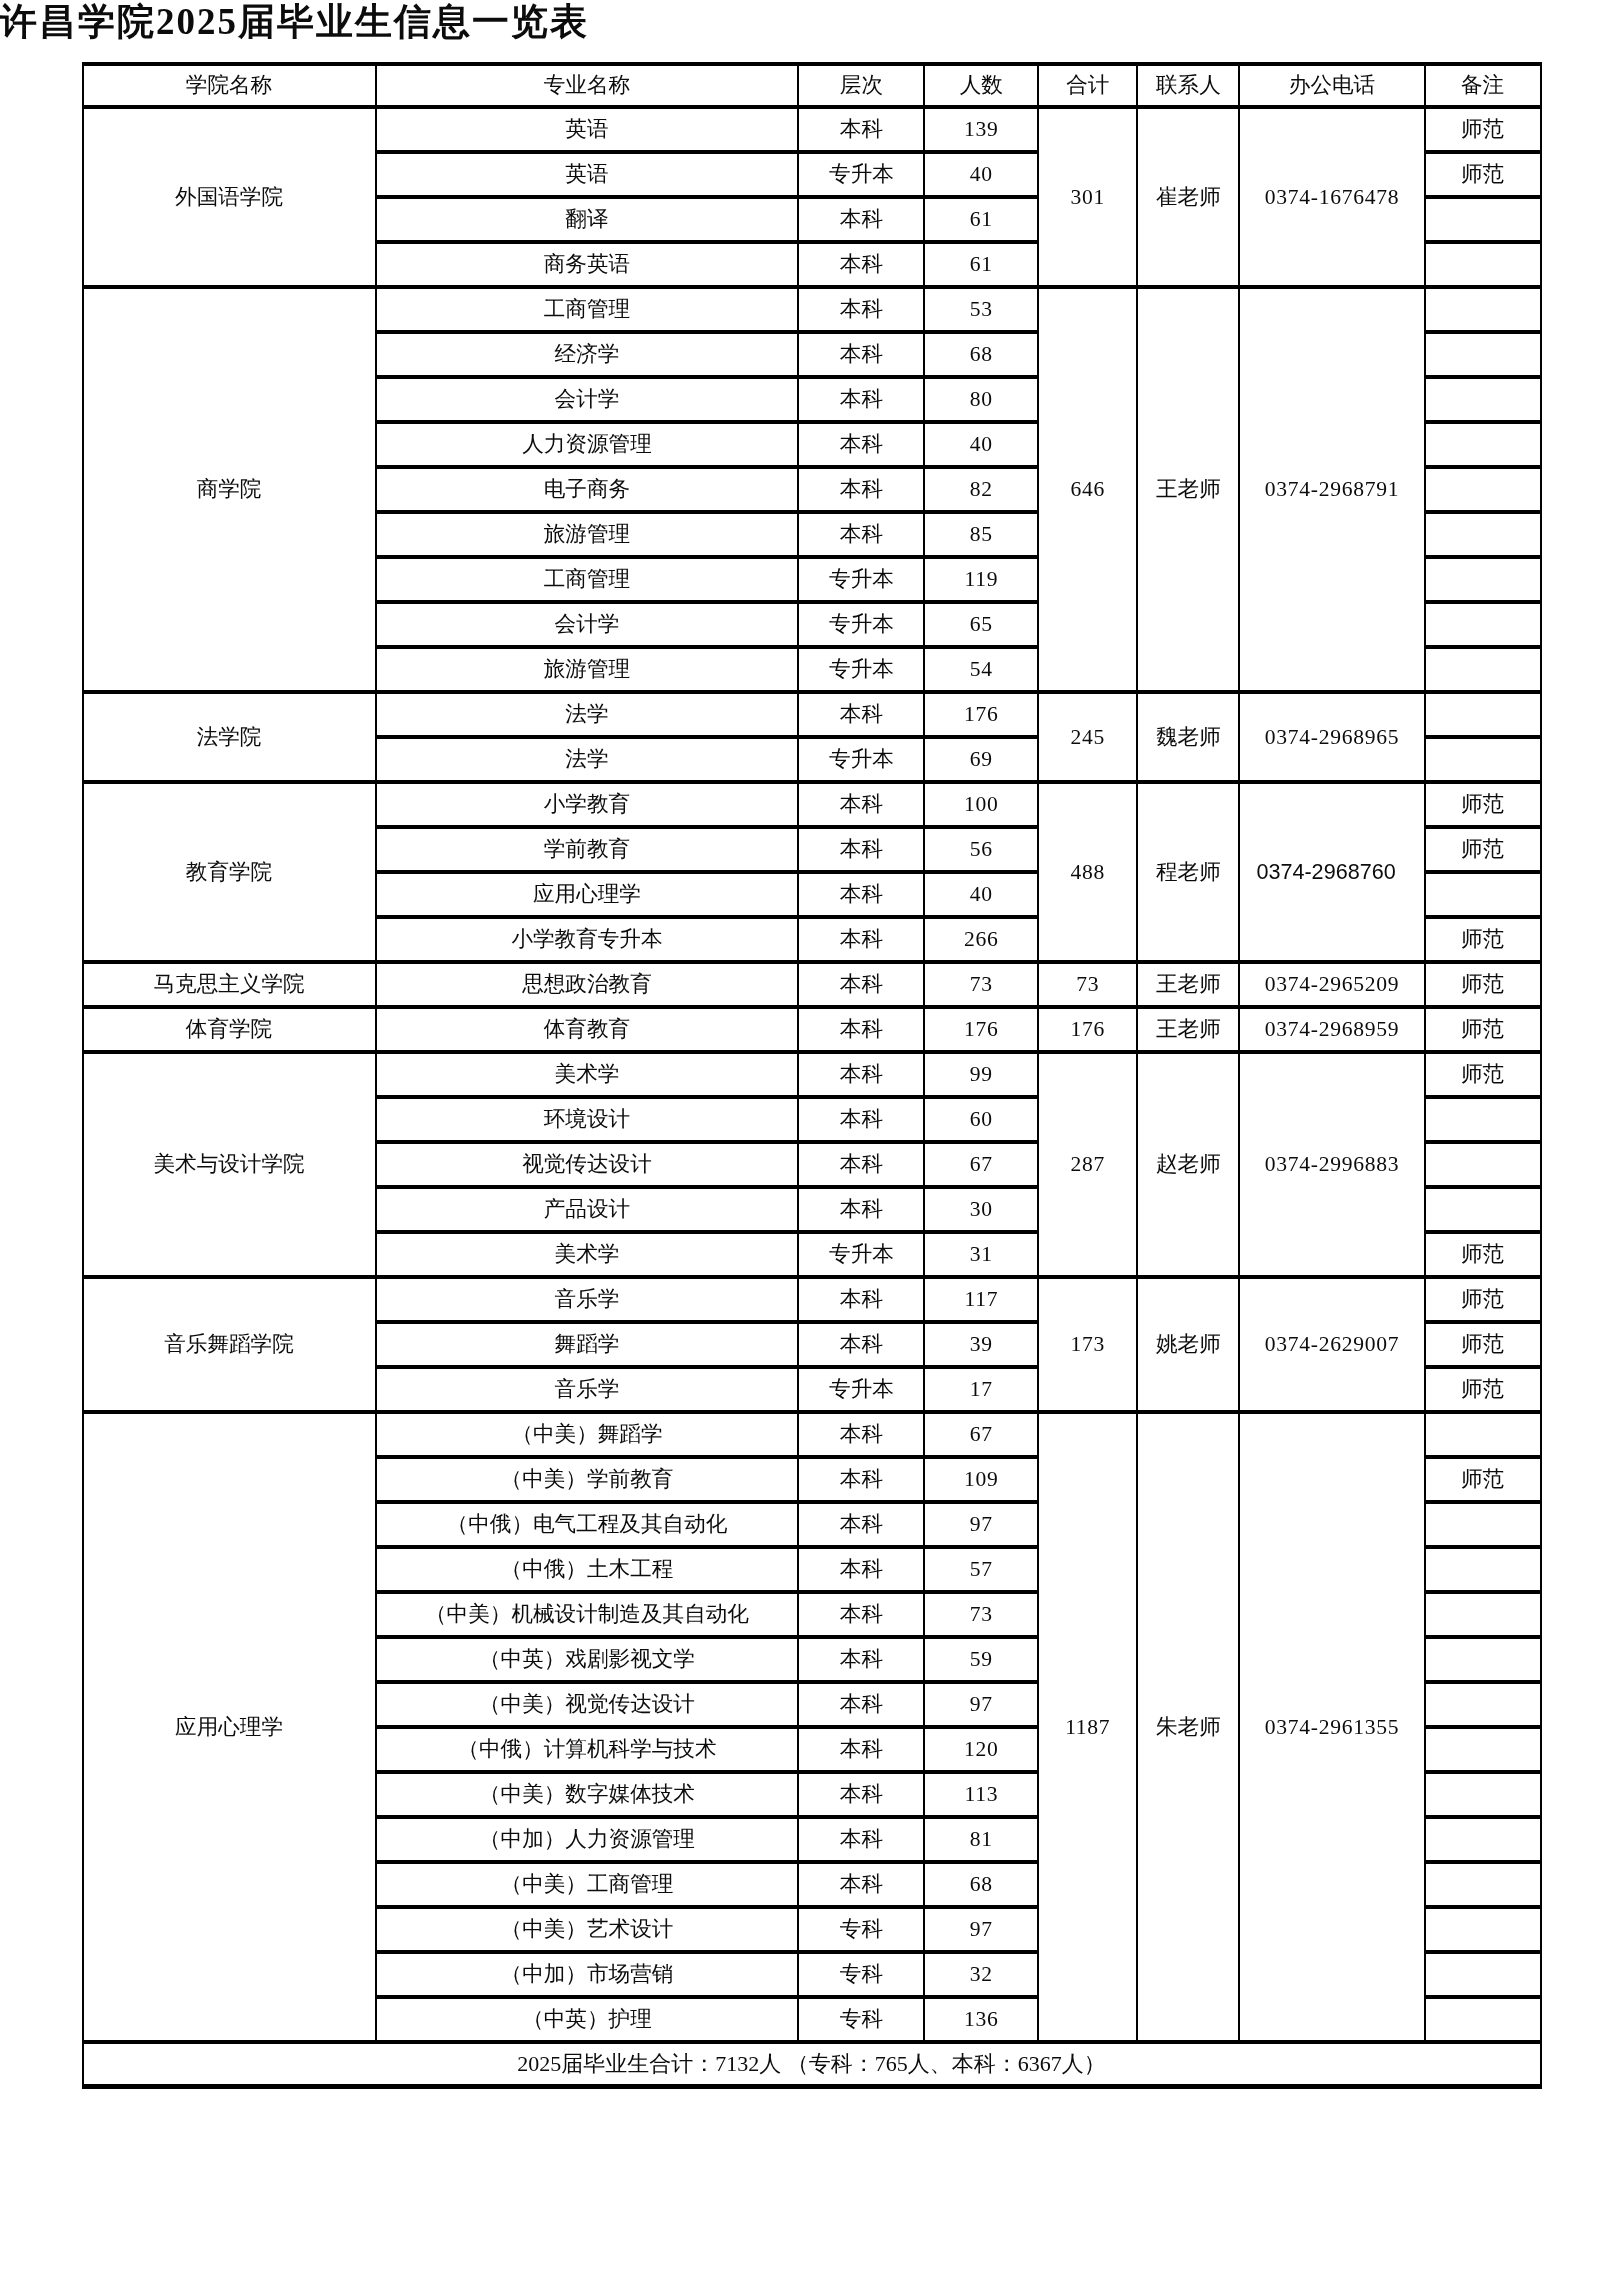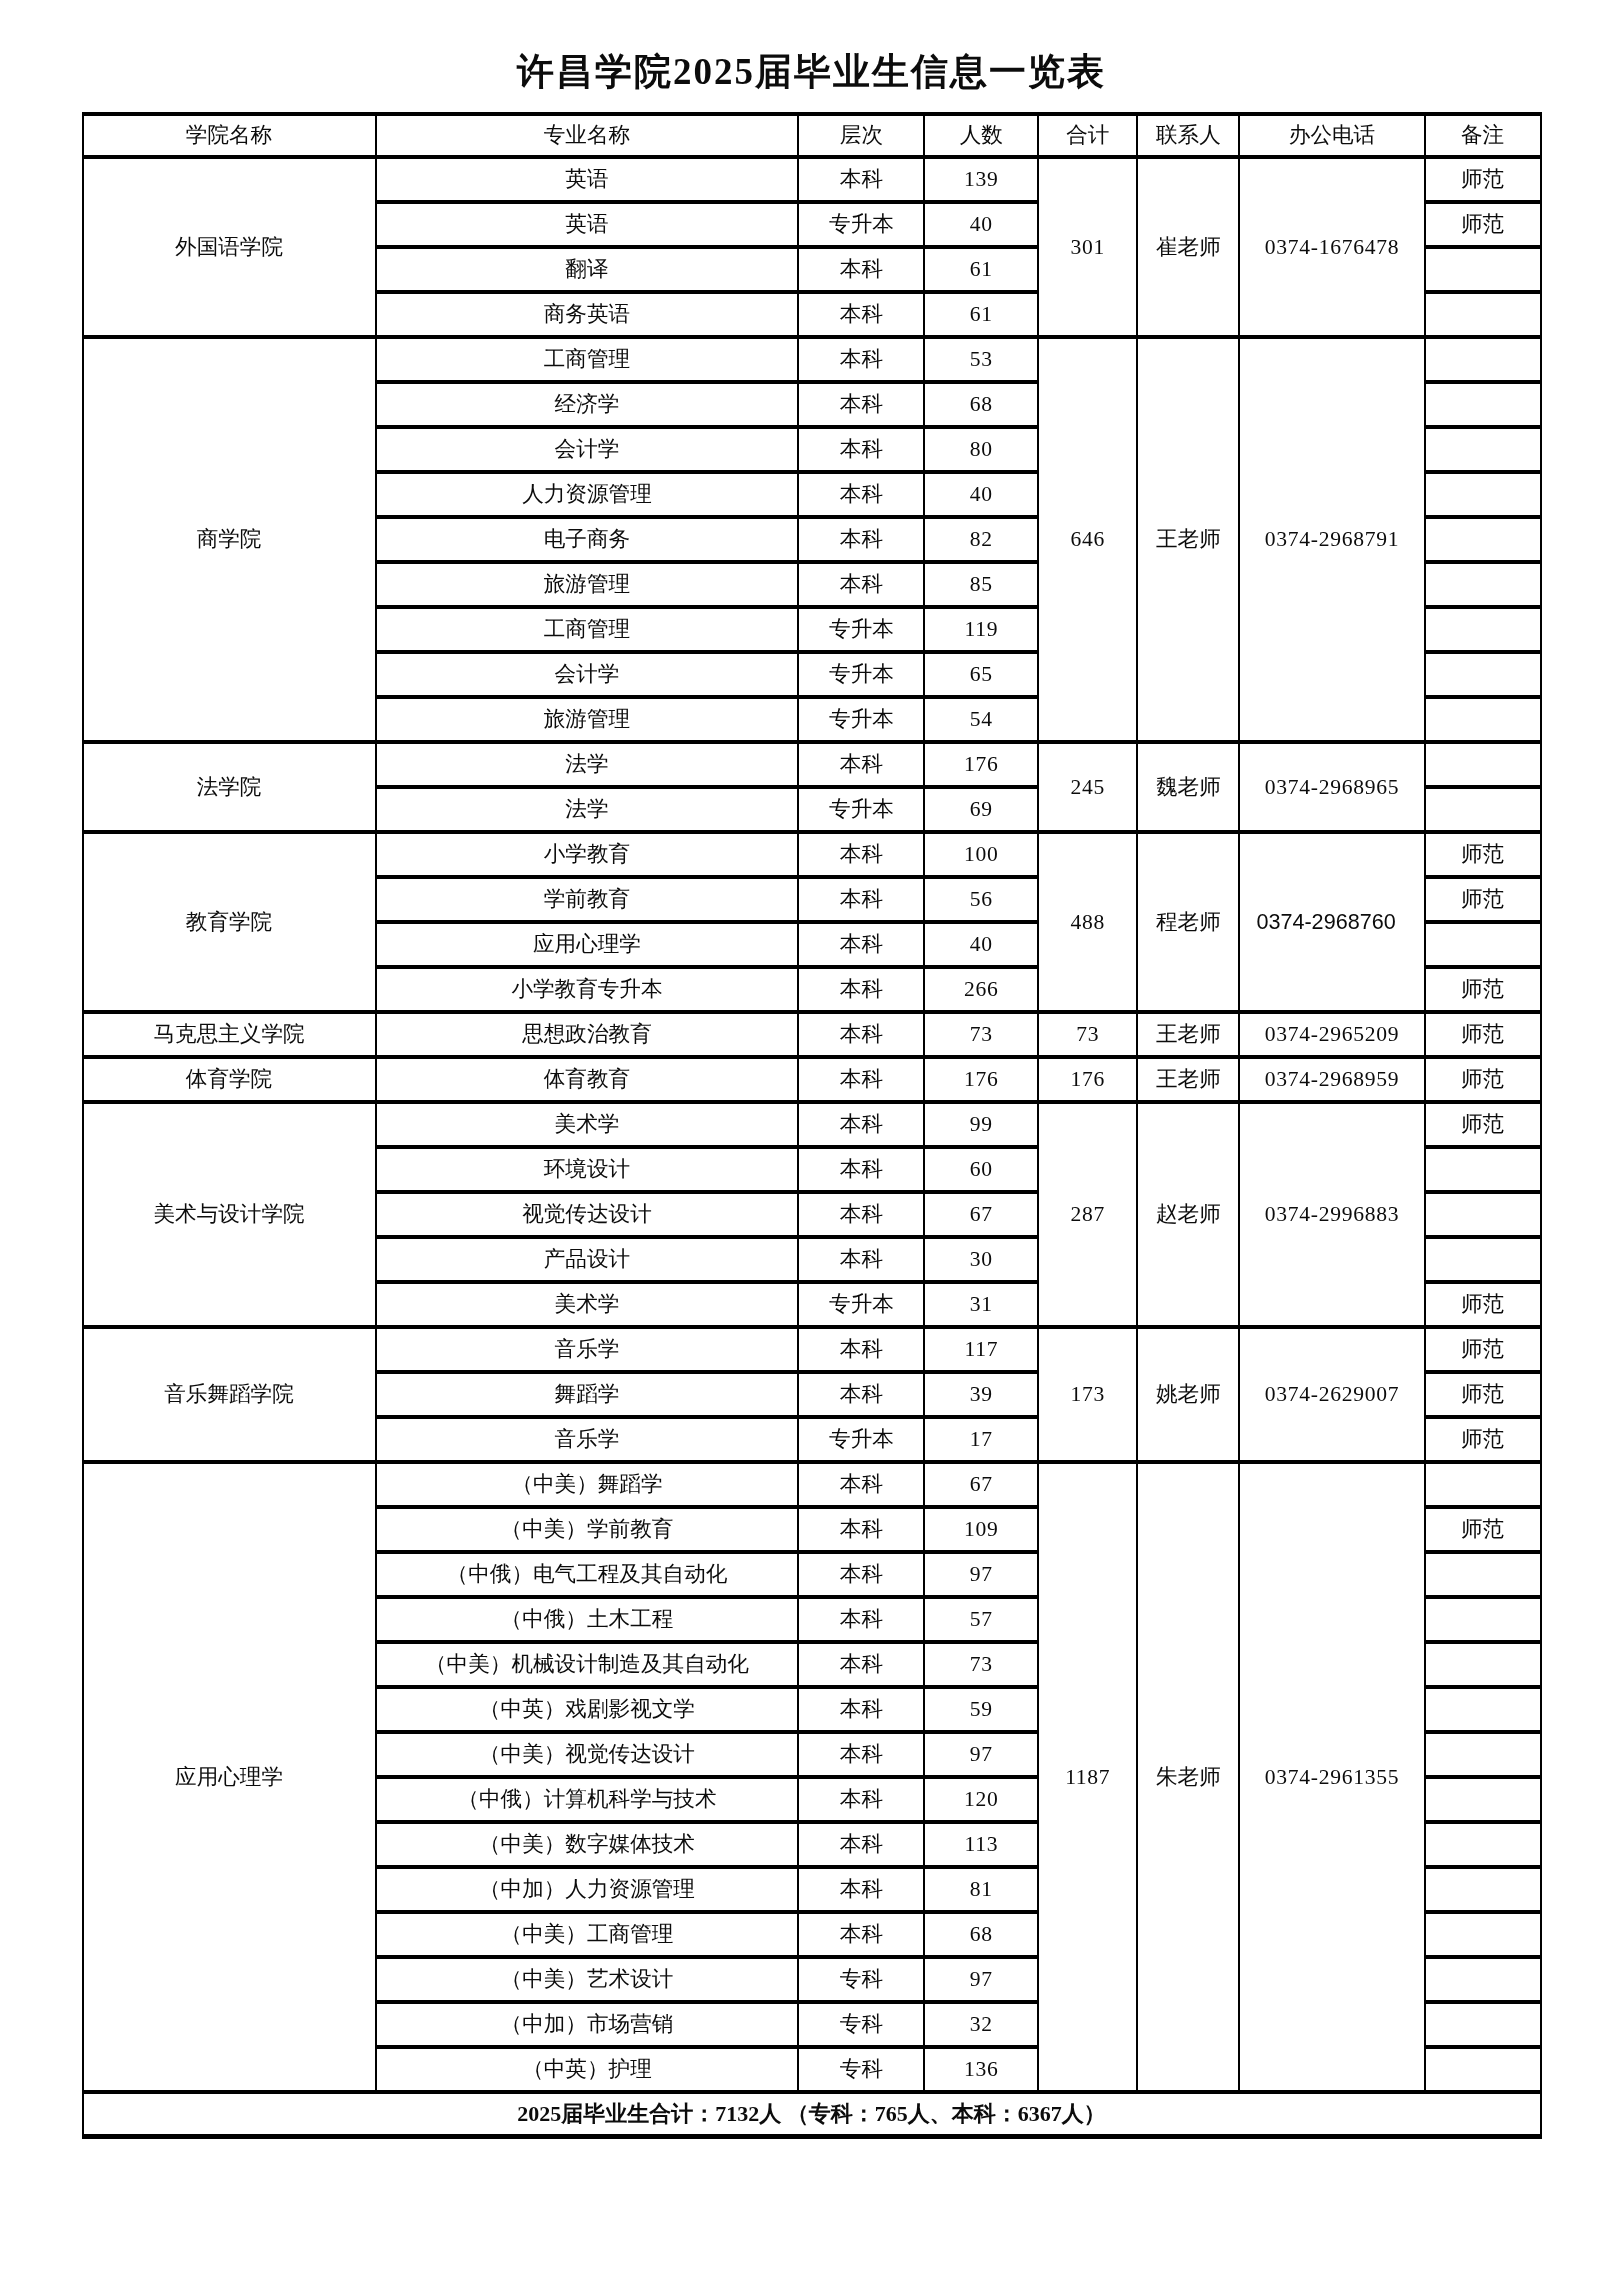--- a/index.html
+++ b/index.html
@@ -7,22 +7,20 @@
     position: relative;
     width: 1623px;
     height: 2295px;
     margin: 0 auto;
     background: #ffffff;
     font-family: "Liberation Serif", "DejaVu Serif", serif;
     color: #0c0c0c;
     overflow: hidden;
   }
   .doc-title {
-    padding-top: 50px;
-    text-align: center;
     font-size: 37px;
     font-weight: bold;
     letter-spacing: 2px;
     line-height: 1.2;
   }
   table.grad-table {
     width: 1460px;
     margin: 18px auto 0 auto;
     border-collapse: collapse;
     table-layout: fixed;
@@ -46,21 +44,21 @@
   .grad-table thead tr { height: 43px; }
   .grad-table tbody tr { height: 45px; }
   .grad-table tr.summary-row { height: 44px; }
   td.phone-cell.sans {
     font-family: "Liberation Sans", "DejaVu Sans", sans-serif;
     text-align: left;
     padding-left: 16px;
     letter-spacing: 0;
   }
   td.count-cell, td.total-cell, td.phone-cell { letter-spacing: 0.7px; }
-  td.summary-cell { font-size: 22px; font-weight: bold; }
+  td.summary-cell { font-size: 22px; }
 
   
   col.c-college { width: 20.1%; }
   col.c-major   { width: 29.0%; }
   col.c-level   { width: 8.65%; }
   col.c-count   { width: 7.8%;  }
   col.c-total   { width: 6.8%;  }
   col.c-contact { width: 7.0%;  }
   col.c-phone   { width: 12.7%; }
   col.c-note    { width: 7.95%; }

